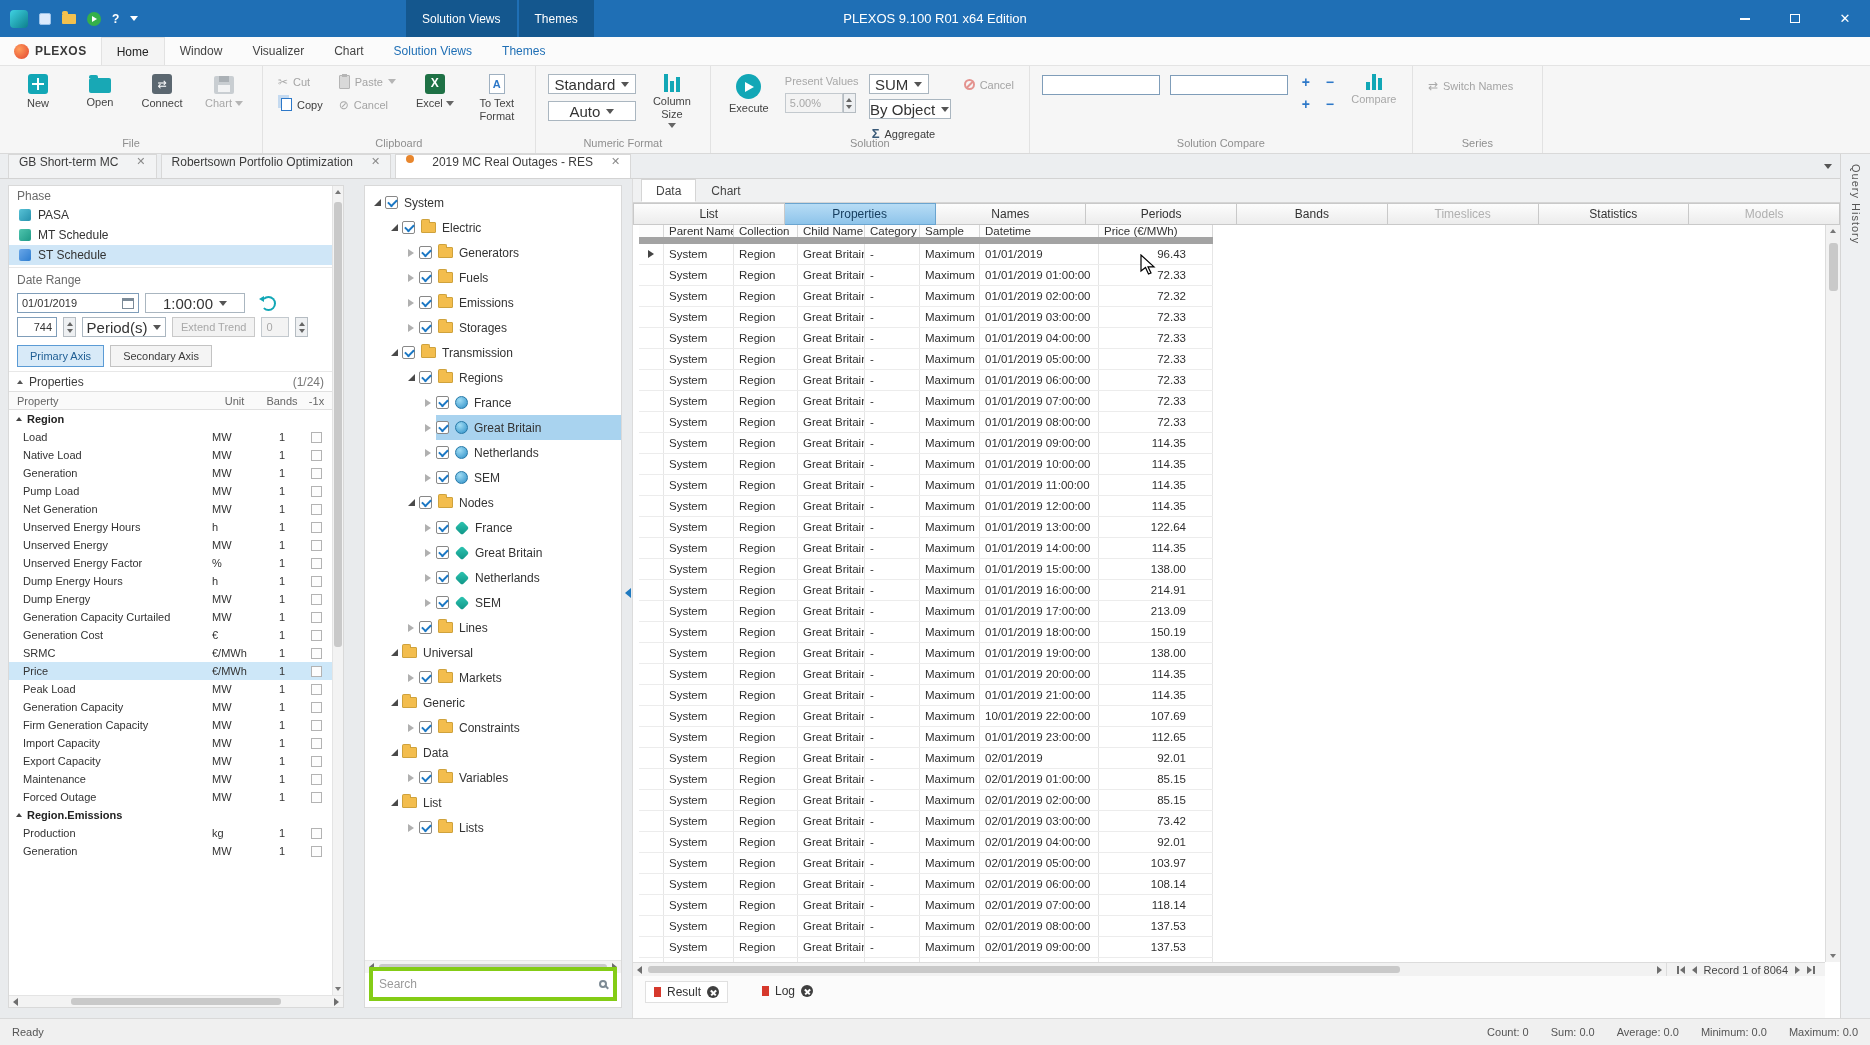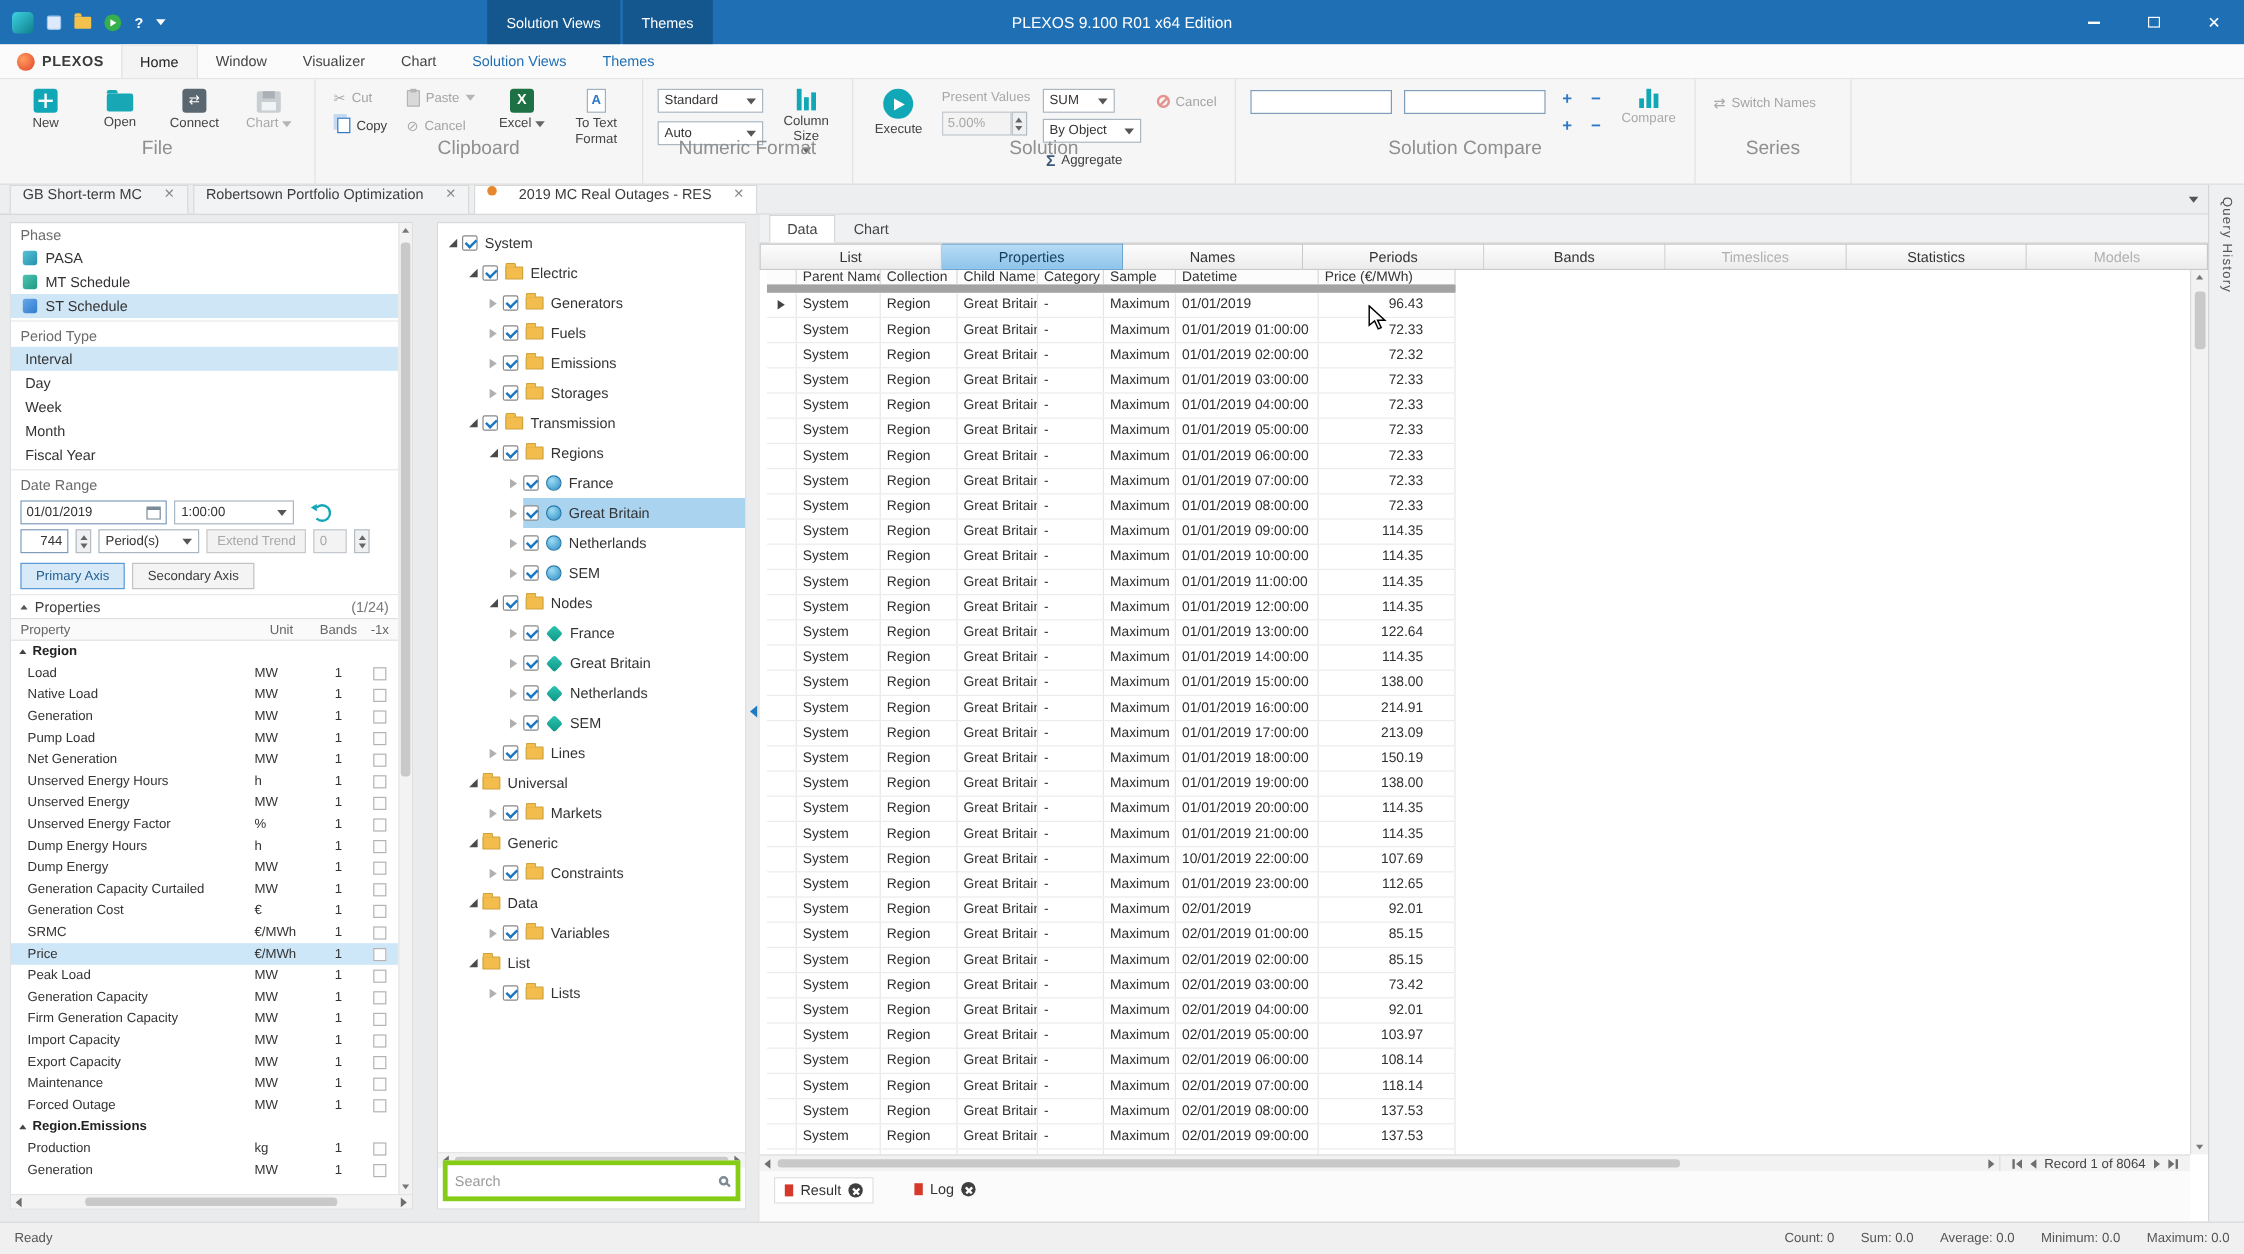--- a/index.html
+++ b/index.html
@@ -28,21 +28,21 @@
 .mb{position:absolute;top:37px;left:0;right:0;height:29px;background:#fbfbfb;border-bottom:1px solid #e4e4e4;display:flex;align-items:center}
 .mb-logo{display:flex;align-items:center;gap:6px;padding:0 14px;font-weight:bold;color:#3a3a3a;letter-spacing:.5px}
 .logo-circ{width:15px;height:15px;border-radius:50%;background:radial-gradient(circle at 35% 35%,#ff9d5c,#e2432e)}
 .mtab{padding:4px 15px;height:100%;display:flex;align-items:center;color:#444}
 .mtab.active{background:#f4f4f4;border:1px solid #e2e2e2;border-bottom:none;color:#222}
 .mtab.ctx{color:#1f6fb5}
 
 
 .rb{position:absolute;top:66px;left:0;right:0;height:88px;background:#f6f6f6;border-bottom:1px solid #d9d9d9;display:flex;align-items:stretch}
 .rg{position:relative;border-right:1px solid #e2e2e2;padding:6px 12px 18px;display:flex;gap:10px;align-items:flex-start}
-.rg-label{position:absolute;left:0;right:0;bottom:20px;text-align:center;font-size:16px;color:#8f8f8f}
+.rg-label{position:absolute;left:0;right:0;bottom:4px;text-align:center;font-size:11px;color:#8f8f8f}
 .bigbtn{display:flex;flex-direction:column;align-items:center;gap:3px;font-size:11px;color:#444;width:52px;text-align:center;line-height:1.15;padding-top:2px}
 .bigbtn.dis{color:#a8a8a8}
 .smcol{display:flex;flex-direction:column;gap:4px}
 .smbtn{display:flex;align-items:center;gap:5px;font-size:11px;color:#3c3c3c;height:19px;padding:0 3px;white-space:nowrap}
 .smbtn.dis{color:#a4a4a4}
 .lblrow{display:flex;align-items:center;gap:3px;justify-content:center}
 .gi{font-size:12px;line-height:1}
 .gi.dim{color:#a9a9a9}
 .gi.sig{color:#3a5a78;font-weight:bold;font-size:13px}
 .ic-new{width:20px;height:20px;background:#12a7b6;border-radius:3px;position:relative}
@@ -66,21 +66,21 @@
 .ic-exec{width:25px;height:25px;border-radius:50%;background:#12a7b6;display:flex;align-items:center;justify-content:center}
 .ic-exec::after{content:"";margin-left:2px;border-left:9px solid #fff;border-top:5px solid transparent;border-bottom:5px solid transparent}
 .ic-cancel-red{width:11px;height:11px;border:2px solid #e4938f;border-radius:50%;position:relative}
 .ic-cancel-red::after{content:"";position:absolute;left:-1px;top:3px;width:9px;height:2px;background:#e4938f;transform:rotate(-45deg)}
 .ic-bars{display:flex;gap:2px;align-items:flex-end;height:16px}
 .ic-bars i{display:block;width:4px;background:#12a7b6}
 .ic-bars i:nth-child(1){height:8px}.ic-bars i:nth-child(2){height:16px}.ic-bars i:nth-child(3){height:12px}
 .ic-cal{width:12px;height:11px;border:1px solid #7b8a97;border-top:3px solid #7b8a97;background:#fff;margin-left:auto}
 .ic-ref{width:15px;height:15px;border:2px solid #12a7b6;border-radius:50%;border-left-color:transparent;position:relative;margin-left:10px}
 .ic-ref::after{content:"";position:absolute;left:-4px;top:-2px;border-right:5px solid #12a7b6;border-top:3px solid transparent;border-bottom:3px solid transparent}
-.combo{height:20px;border:1px solid #aab6c0;background:#fff;display:flex;align-items:center;justify-content:space-between;padding:0 5px;font-size:11px;color:#333;gap:6px;white-space:nowrap}
+.combo{height:20px;border:1px solid #aab6c0;background:#fff;display:flex;align-items:center;justify-content:center;padding:0 5px;font-size:15px;color:#333;gap:6px;white-space:nowrap}
 .tinput{height:20px;border:1px solid #7f9db9;background:#fff;padding:0 4px;font-size:11px;display:flex;align-items:center;white-space:nowrap}
 .tinput.dis{background:#f3f3f3;color:#a8a8a8;border-color:#c3c9ce}
 .spin{display:flex;flex-direction:column;width:13px;border:1px solid #b5bcc2;background:#eef0f2;height:20px;justify-content:center;align-items:center;gap:3px}
 .btn{height:20px;border:1px solid #c9c9c9;background:#f2f2f2;display:flex;align-items:center;padding:0 8px;font-size:11px;color:#444}
 .btn.dis{color:#a8a8a8}
 .pmgrid{display:grid;grid-template-columns:16px 16px;gap:6px 8px;margin-top:2px}
 .pm{width:16px;height:16px;display:flex;align-items:center;justify-content:center;color:#2d78c8;font-weight:bold;font-size:14px}
 .dis-txt{font-size:11px;color:#a8a8a8;white-space:nowrap}
 .td{width:0;height:0;border-left:4px solid transparent;border-right:4px solid transparent;border-top:5px solid #555}
 .tl{width:0;height:0;border-top:4px solid transparent;border-bottom:4px solid transparent;border-right:5px solid #6e6e6e}
@@ -432,40 +432,20 @@
               <span class="ph-ic ph1"></span>
               <span>MT Schedule</span>
             </div>
             <div class="litem sel">
               <span class="ph-ic ph2"></span>
               <span>ST Schedule</span>
             </div>
           </div>
       </div>
       <div class="sec bt">
-        <div class="sec-title">Period Type</div>
-        <div id="period-items">
-            <div class="litem pad sel">
-              <span>Interval</span>
-            </div>
-            <div class="litem pad">
-              <span>Day</span>
-            </div>
-            <div class="litem pad">
-              <span>Week</span>
-            </div>
-            <div class="litem pad">
-              <span>Month</span>
-            </div>
-            <div class="litem pad">
-              <span>Fiscal Year</span>
-            </div>
-          </div>
-      </div>
-      <div class="sec bt">
         <div class="sec-title">Date Range</div>
         <div class="dr-row">
           <div class="tinput" style="width:122px">
               <span>01/01/2019</span>
               <span class="ic-cal"></span>
             </div>
           <div class="combo" style="width:100px">
               <span>1:00:00</span>
               <i class="td"></i>
             </div>

